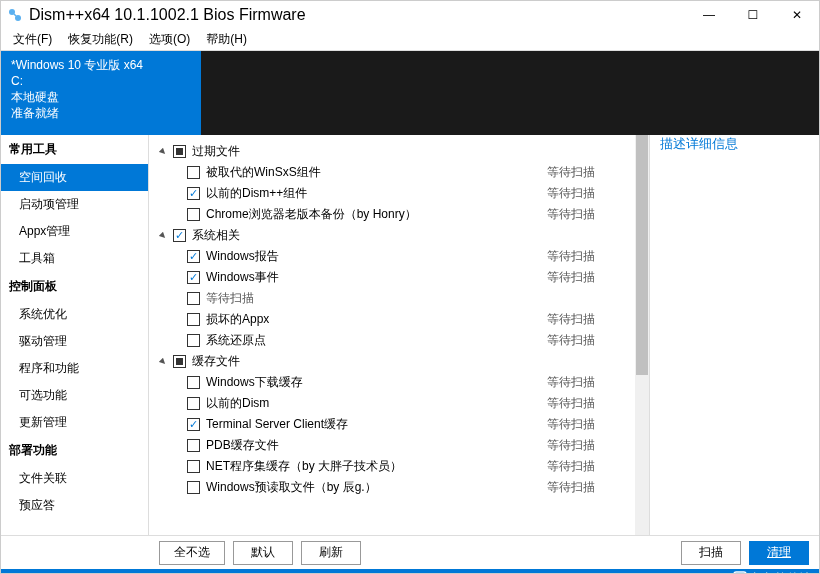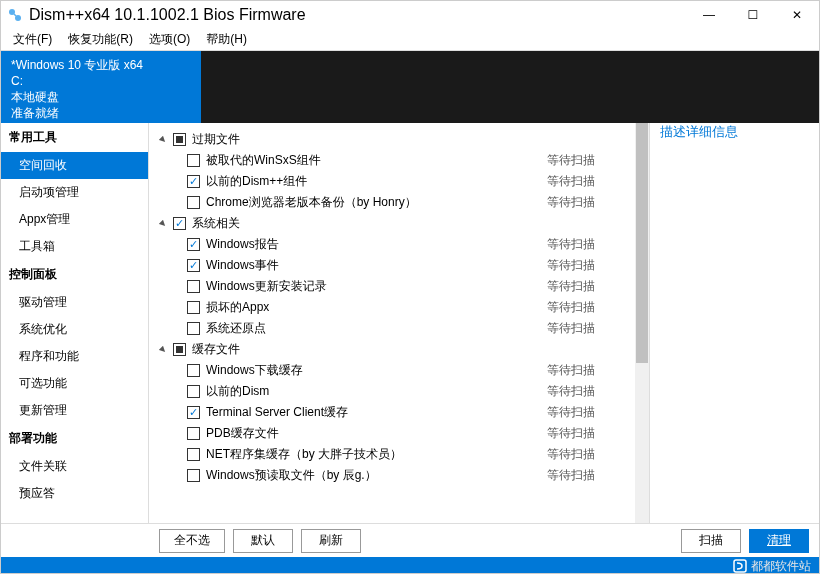--- a/index.html
+++ b/index.html
@@ -4,21 +4,21 @@
 <style>
 * { margin: 0; padding: 0; box-sizing: border-box; font-family: "Microsoft YaHei", sans-serif; }
 body { width: 820px; height: 574px; overflow: hidden; background: #fff; border: 1px solid #ccc; }
 .titlebar { height: 28px; display: flex; align-items: center; padding-left: 6px; background: #fff; }
 .titlebar-icon { width: 16px; height: 16px; margin-right: 6px; }
 .titlebar-text { font-size: 16px; flex: 1; }
 .win-btns { display: flex; }
 .win-btn { width: 44px; height: 28px; display: flex; align-items: center; justify-content: center; font-size: 12px; cursor: pointer; }
 .menubar { height: 22px; background: #fff; display: flex; padding-left: 6px; font-size: 12px; gap: 4px; border-bottom: 1px solid #ddd; }
 .menu-item { padding: 2px 6px; cursor: pointer; }
-.infobar { height: 72px; background: #1a1a1a; display: flex; }
+.infobar { height: 84px; background: #1a1a1a; display: flex; }
 .info-block { width: 200px; background: #0078d7; color: #fff; font-size: 12px; padding: 6px 10px; line-height: 16px; }
 .main { display: flex; height: 400px; background: #fff; }
 .sidebar { width: 148px; border-right: 1px solid #ddd; font-size: 12px; overflow-y: auto; }
 .side-section { padding: 6px 8px; font-weight: bold; }
 .side-item { padding: 5px 18px; cursor: pointer; }
 .side-item.active { background: #0078d7; color: #fff; }
 .content { flex: 1; display: flex; }
 .tree-area { flex: 1; padding: 6px 8px; overflow-y: auto; position: relative; }
 .group-row { display: flex; align-items: center; font-size: 12px; padding: 2px 0; cursor: pointer; }
 .collapse-arrow { width: 12px; height: 12px; margin-right: 4px; display: inline-flex; align-items: center; justify-content: center; }
@@ -74,22 +74,22 @@
 </div>
 
 <div class="main">
   <div class="sidebar" id="sidebar">
       <div class="side-section">常用工具</div>
       <div class="side-item active">空间回收</div>
       <div class="side-item">启动项管理</div>
       <div class="side-item">Appx管理</div>
       <div class="side-item">工具箱</div>
       <div class="side-section">控制面板</div>
+      <div class="side-item">系统优化</div>
       <div class="side-item">驱动管理</div>
-      <div class="side-item">系统优化</div>
       <div class="side-item">程序和功能</div>
       <div class="side-item">可选功能</div>
       <div class="side-item">更新管理</div>
       <div class="side-section">部署功能</div>
       <div class="side-item">文件关联</div>
       <div class="side-item">预应答</div>
     </div>
   <div class="content">
     <div class="tree-area" id="tree">
         <div class="group-row">
@@ -130,21 +130,20 @@
           <span class="item-label">Windows报告</span>
           <span class="item-status">等待扫描</span>
         </div>
         <div class="item-row">
           <span class="chk checked"></span>
           <span class="item-label">Windows事件</span>
           <span class="item-status">等待扫描</span>
         </div>
         <div class="item-row">
           <span class="chk"></span>
-          <span class="item-label">Windows更新安装记录</span>
           <span class="item-status">等待扫描</span>
         </div>
         <div class="item-row">
           <span class="chk"></span>
           <span class="item-label">损坏的Appx</span>
           <span class="item-status">等待扫描</span>
         </div>
         <div class="item-row">
           <span class="chk"></span>
           <span class="item-label">系统还原点</span>

